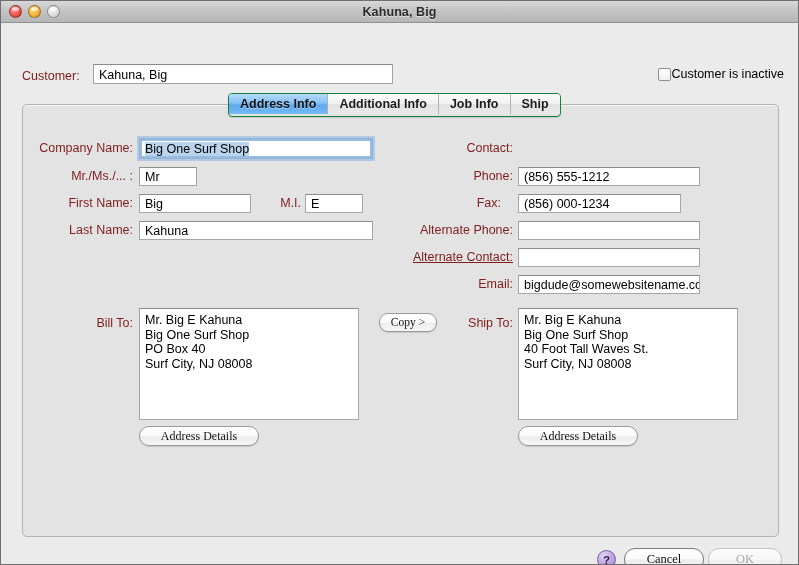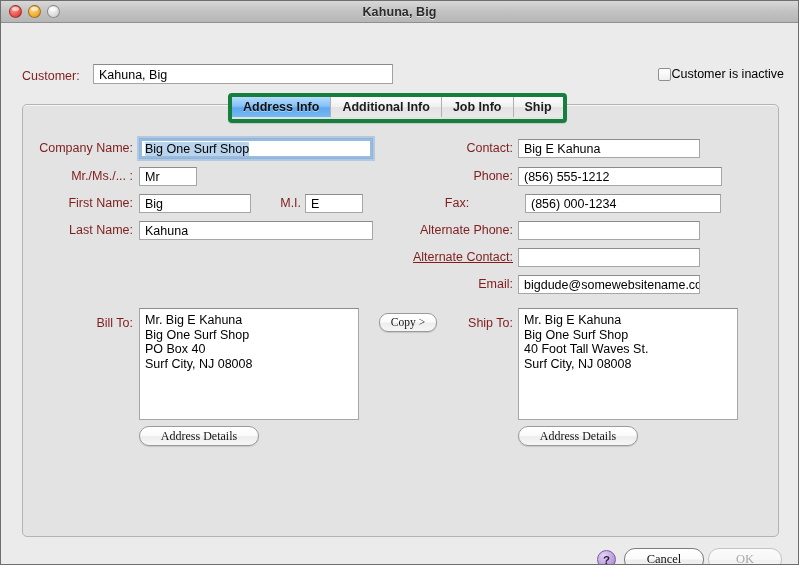--- a/index.html
+++ b/index.html
@@ -120,21 +120,21 @@
   .inactive-label { font-size: 12.5px; }
 
   
   .tabs {
     position: absolute;
     left: 227px;
     top: 70px;
     display: flex;
     z-index: 5;
     height: 22px;
-    border: 4px solid #15803d;
+    border: 1px solid #15803d;
     border-radius: 4px;
     overflow: hidden;
     box-shadow: 0 1px 1px rgba(0,0,0,0.12);
   }
   .tab {
     padding: 0 11px;
     height: 20px;
     line-height: 20px;
     font-size: 12.5px;
     font-weight: bold;
@@ -203,23 +203,23 @@
   .fld-first    { position:absolute; left: 138px; top: 171px; width: 112px; }
   .lbl-mi       { position:absolute; left: 272px; top: 173px; width: 35px; }
   .fld-mi       { position:absolute; left: 304px; top: 171px; width: 58px; }
   .lbl-last     { position:absolute; left: 22px;  top: 200px; width: 110px; }
   .fld-last     { position:absolute; left: 138px; top: 198px; width: 234px; }
 
   
   .lbl-contact   { position:absolute; left: 400px; top: 118px; width: 112px; }
   .fld-contact   { position:absolute; left: 517px; top: 116px; width: 182px; }
   .lbl-phone     { position:absolute; left: 400px; top: 146px; width: 112px; }
-  .fld-phone     { position:absolute; left: 517px; top: 144px; width: 204px; }
-  .lbl-fax       { position:absolute; left: 400px; top: 173px; width: 112px; text-align: center; }
-  .fld-fax       { position:absolute; left: 517px; top: 171px; width: 196px; margin-left: 7px; }
+  .fld-phone     { position:absolute; left: 517px; top: 144px; width: 182px; }
+  .lbl-fax       { position:absolute; left: 388px; top: 173px; width: 112px; }
+  .fld-fax       { position:absolute; left: 517px; top: 171px; width: 163px; }
   .lbl-altphone  { position:absolute; left: 383px; top: 200px; width: 129px; }
   .fld-altphone  { position:absolute; left: 517px; top: 198px; width: 182px; }
   .lbl-altcont   { position:absolute; left: 383px; top: 227px; width: 129px; text-decoration: underline; }
   .fld-altcont   { position:absolute; left: 517px; top: 225px; width: 182px; }
   .lbl-email     { position:absolute; left: 400px; top: 254px; width: 112px; }
   .fld-email     { position:absolute; left: 517px; top: 252px; width: 182px; }
 
   
   .lbl-billto { position:absolute; left: 62px; top: 293px; width: 70px; }
   .addr-bill  { position:absolute; left: 138px; top: 285px; width: 220px; height: 112px; }
@@ -349,21 +349,20 @@
     <div class="flabel lbl-first">First Name:</div>
     <div class="input fld-first">Big</div>
 
     <div class="flabel lbl-mi">M.I. :</div>
     <div class="input fld-mi">E</div>
 
     <div class="flabel lbl-last">Last Name:</div>
     <div class="input fld-last">Kahuna</div>
 
     <div class="flabel lbl-contact">Contact:</div>
-    <div class="input fld-contact">Big E Kahuna</div>
 
     <div class="flabel lbl-phone">Phone:</div>
     <div class="input fld-phone">(856) 555-1212</div>
 
     <div class="flabel lbl-fax">Fax:</div>
     <div class="input fld-fax">(856) 000-1234</div>
 
     <div class="flabel lbl-altphone">Alternate Phone:</div>
     <div class="input fld-altphone"></div>
 

